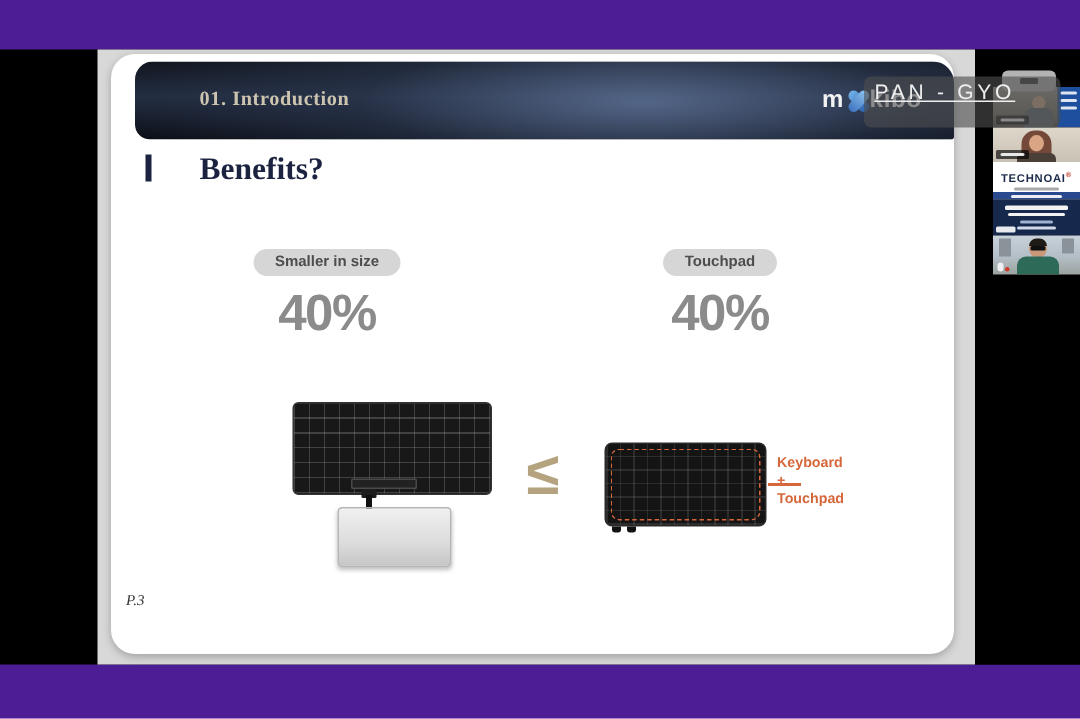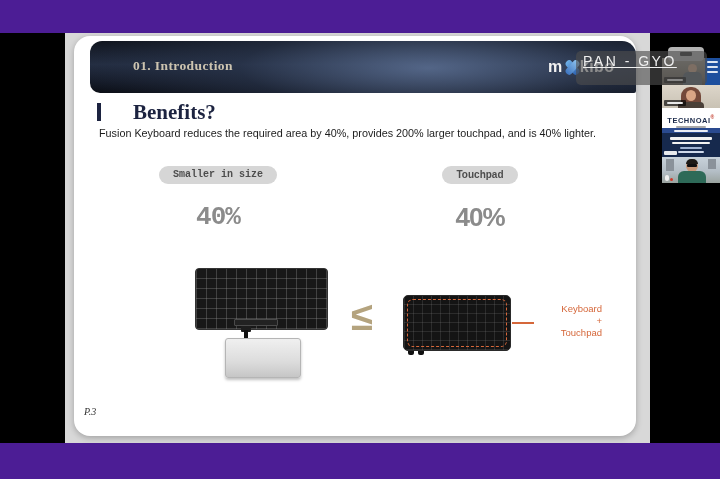--- a/index.html
+++ b/index.html
@@ -33,24 +33,24 @@
   .pinwheel .p2 { transform:rotate(-48deg); background:linear-gradient(90deg,#3d74c0,#8fc4ee); }
 
   
   .benefits-bar { position:absolute; left:23px; top:67px; width:4px; height:18px; background:#1c2340; }
   .benefits-heading { position:absolute; left:33px; top:64px; font-family:"Liberation Serif", serif;
       font-size:21px; font-weight:bold; color:#1c2340;margin-left:26px; }
   .benefits-desc { position:absolute; left:25px; top:91px; width:520px; font-size:10.8px; color:#1c1c1c; }
 
   
   .stat-col { position:absolute; top:128px; width:140px; text-align:center; }
-  .stat-col.c1 { left:74px;font-family:Liberation Mono, monospace; } .stat-col.c2 { left:206px; } .stat-col.c3 { left:336px; }
+  .stat-col.c1 { left:74px; } .stat-col.c2 { left:206px; } .stat-col.c3 { left:336px; }
   .stat-pill { display:inline-block; height:18px; line-height:18px; padding:0 14px; border-radius:9px;
       background:#d6d6d6; color:#4d4d4d; font-size:10px; font-weight:bold; }
-  .stat-value { margin-top:18px; font-size:26px; font-weight:bold; color:#8b8b8b; letter-spacing:-1px; }
+  .stat-value { margin-top:6px; font-size:34px; font-weight:bold; color:#8b8b8b; letter-spacing:-1px; }
 
   
   .kb-left { position:absolute; left:121px; top:232px; width:133px; height:62px; background:#181818;
      border-radius:4px; border:1px solid #333;
      background-image:
        repeating-linear-gradient(0deg, rgba(160,160,160,0.30) 0 1px, rgba(40,40,40,0) 1px 10px),
        repeating-linear-gradient(90deg, rgba(160,160,160,0.30) 0 1px, rgba(40,40,40,0) 1px 10px);
   }
   .kb-left .spacebar { position:absolute; left:38px; bottom:3px; width:44px; height:7px;
      background:#222; border:1px solid #4a4a4a; border-radius:1px; }
@@ -70,24 +70,24 @@
      border-radius:5px; border:1px solid #2a2a2a;
      background-image:
        repeating-linear-gradient(0deg, rgba(130,130,130,0.22) 0 1px, rgba(30,30,30,0) 1px 9px),
        repeating-linear-gradient(90deg, rgba(130,130,130,0.22) 0 1px, rgba(30,30,30,0) 1px 9px);
   }
   .kb-right .dash { position:absolute; left:3px; top:3px; right:3px; bottom:3px;
      border:1.6px dashed #d5673a; border-radius:6px; }
   .kb-foot { position:absolute; top:315px; width:6px; height:4px; background:#111; border-radius:0 0 2px 2px; }
   .kb-foot.f1 { left:334px; } .kb-foot.f2 { left:344px; }
   .pointer-line { position:absolute; left:438px; top:286px; width:22px; height:2px; background:#d5673a; }
-  .right-label { position:absolute; left:466px; top:267px; width:62px; text-align:right;
-     font-size:9.5px; font-weight:normal; color:#d5673a; line-height:12px; }
-
-  .page-num { position:absolute; left:10px; top:370px; font-family:"Liberation Serif", serif;
+  .right-label { position:absolute; left:444px; top:267px; width:62px; text-align:left;
+     font-size:9.5px; font-weight:bold; color:#d5673a; line-height:12px; }
+
+  .page-num { position:absolute; left:10px; top:359px; font-family:"Liberation Serif", serif;
      font-style:italic; font-size:10px; color:#333; }
 
   
   .watermark { position:absolute; left:576px; top:51px; width:131px; height:34px; z-index:30;
      background:rgba(78,78,78,0.62); border-radius:5px; padding:2px 7px; color:#fff; }
   .watermark .wm1 { font-size:14px; letter-spacing:2.5px; color:#efefef;text-decoration:underline; }
   .watermark .wm2 { font-size:14.5px; font-weight:bold; letter-spacing:0.3px; margin-top:0px; }
   .overlay-badge { position:absolute; left:668px; top:47px; width:36px; height:14px; z-index:29;
      background:#b3b3b3; border-radius:4px; }
   .overlay-badge i { position:absolute; left:12px; top:5px; width:12px; height:4px; background:#3a3a3a; border-radius:1px; display:block; }
@@ -147,21 +147,20 @@
           <span class="pinwheel">
             <span class="p1"></span>
               <span class="p2"></span>
           </span>
           <span>kibo</span>
         </div>
       </div>
 
       <div class="benefits-bar"></div>
       <div class="benefits-heading">Benefits?</div>
-      <div class="benefits-desc">Fusion Keyboard reduces the required area by 40%, provides 200% larger touchpad, and is 40% lighter.</div>
 
       <div class="stat-col c1">
         <span class="stat-pill">Smaller in size</span>
         <div class="stat-value">40%</div>
       </div>
       <div class="stat-col c2">
       </div>
       <div class="stat-col c3">
         <span class="stat-pill">Touchpad</span>
         <div class="stat-value">40%</div>

